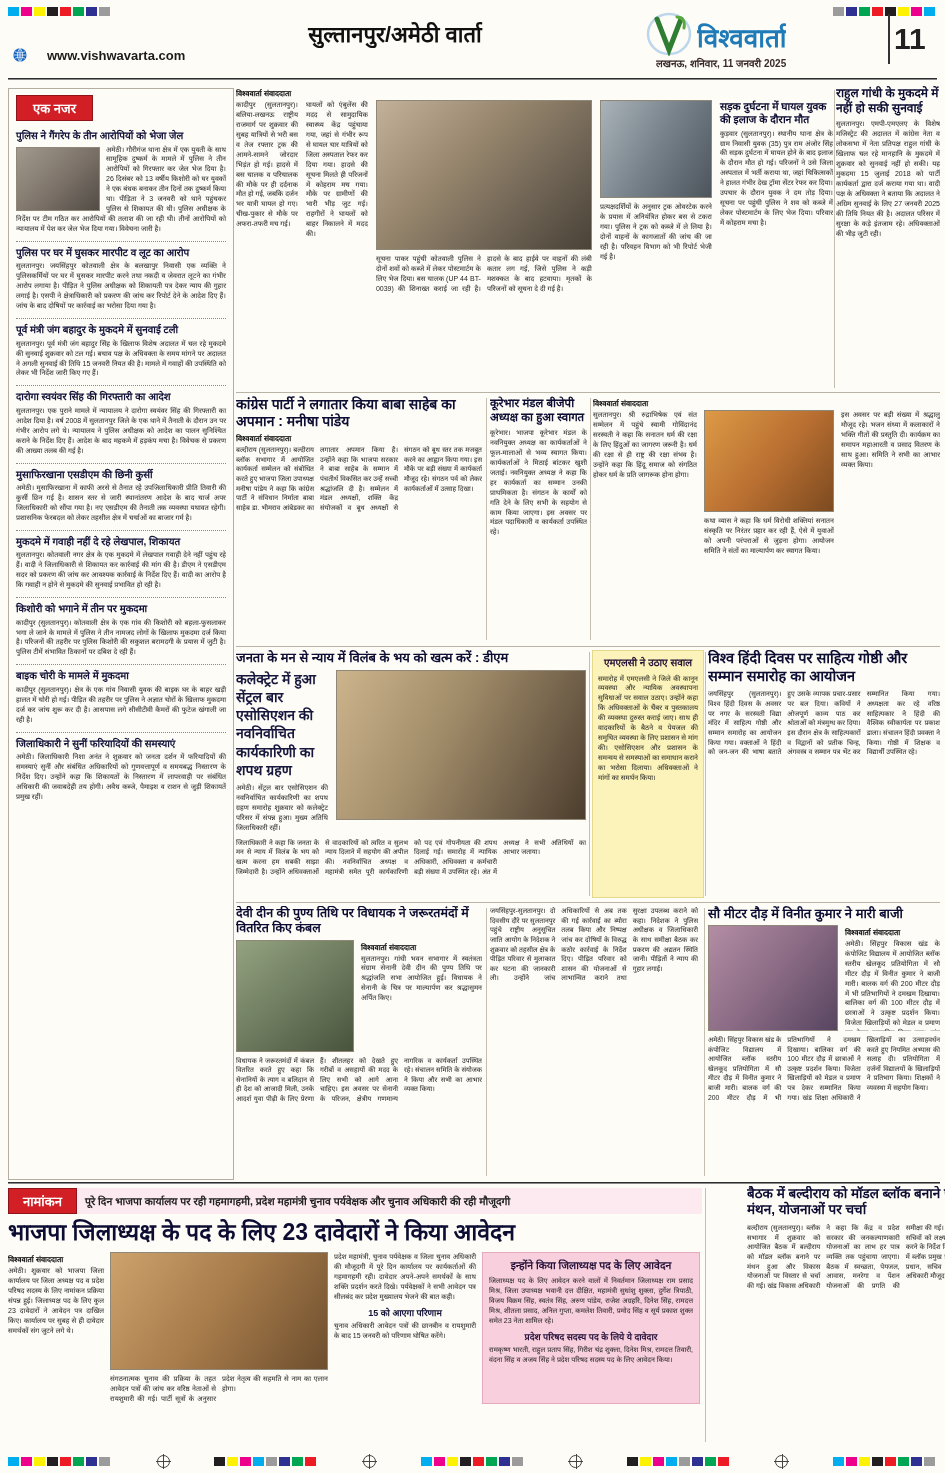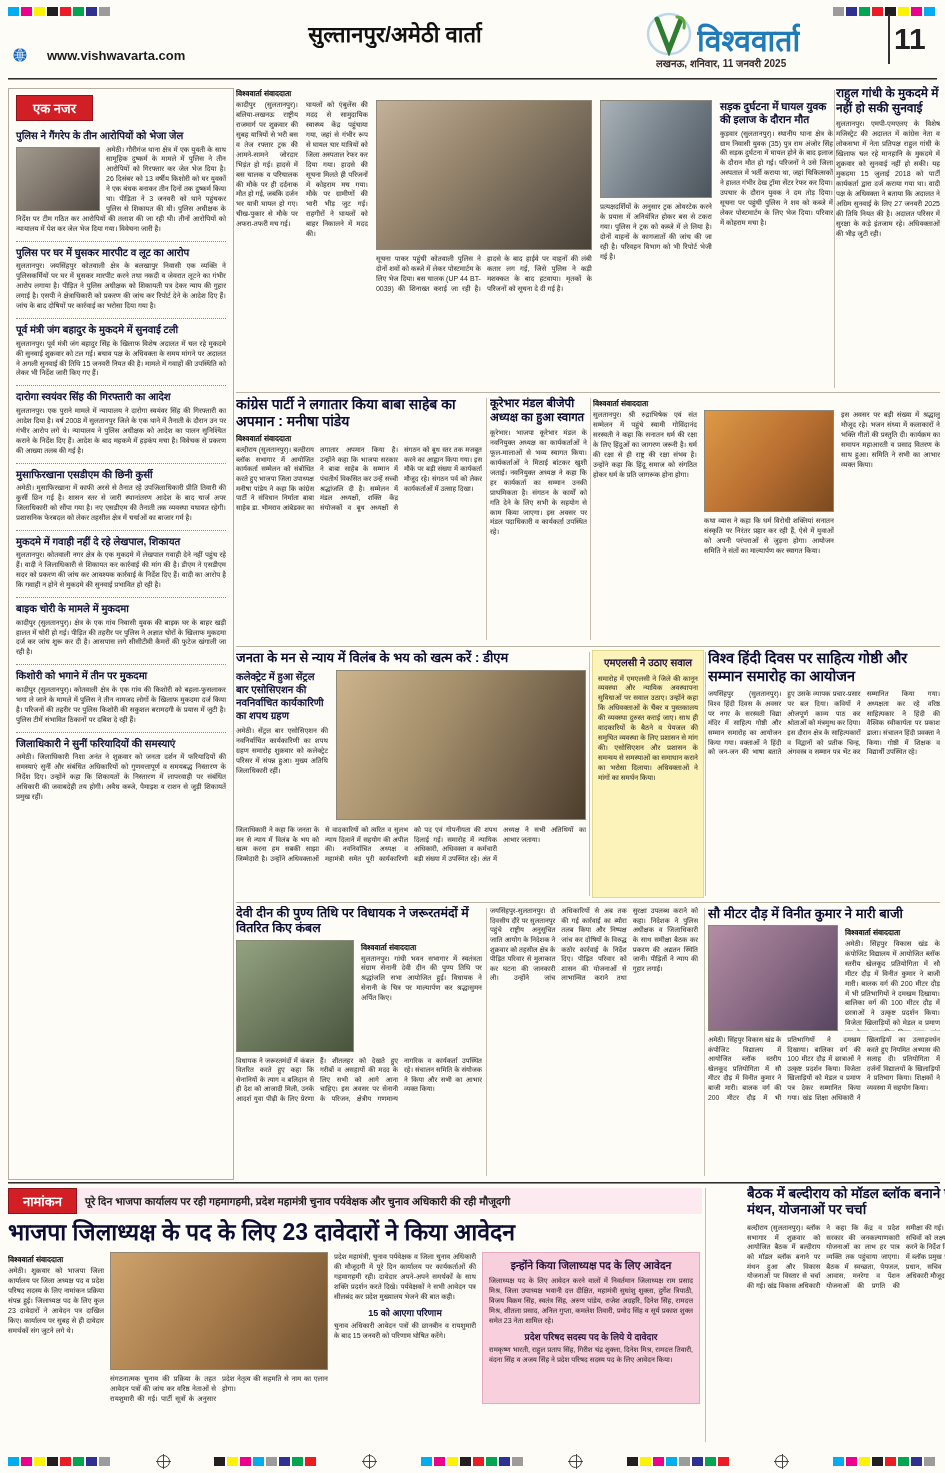--- a/index.html
+++ b/index.html
@@ -59,21 +59,21 @@
     <span style="font-size:13px;font-weight:700;color:#1b1b1b;">www.vishwavarta.com</span>
   </div>
 
   <div class="blk" style="left:230px;top:18px;width:330px;text-align:center;font-size:22px;font-weight:700;color:#101010;">सुल्तानपुर/अमेठी वार्ता</div>
 
   <svg class="blk" style="left:646px;top:12px;" width="46" height="44" viewBox="0 0 46 44">
     <ellipse cx="23" cy="22" rx="21" ry="20" fill="none" stroke="#bcd6ec" stroke-width="2.5"></ellipse>
     <path d="M11 7 L23 38 L35 7" stroke="#2e7d32" stroke-width="5" fill="none" stroke-linecap="round"></path>
     <path d="M31 5 q9 1 7 11" stroke="#5aa93c" stroke-width="3" fill="none" stroke-linecap="round"></path>
   </svg>
-  <div class="blk" style="left:697px;top:19px;font-size:30px;font-weight:700;color:#1f7ab8;">विश्ववार्ता</div>
+  <div class="blk" style="left:697px;top:19px;font-size:26px;font-weight:700;color:#1f7ab8;">विश्ववार्ता</div>
   <div class="blk" style="left:656px;top:56px;width:180px;font-size:10px;font-weight:700;color:#3a2a2a;">लखनऊ,  शनिवार, 11 जनवरी 2025</div>
 
   <div class="blk" style="left:888px;top:14px;width:52px;height:50px;border-left:2px solid #333;padding-left:4px;font-size:30px;font-weight:700;color:#222;line-height:50px;">11</div>
 
   <div class="hrule" style="left:8px;top:78px;width:929px;"></div>
 
   <aside class="blk" style="left:8px;top:88px;width:226px;height:1092px;border:1px solid #b3ada2;padding:6px 7px;">
     <span class="redbox" style="font-size:13px;padding:3px 16px;margin-bottom:4px;text-align:center;">एक नजर</span>
 
     <div class="en-item">
@@ -95,26 +95,26 @@
     </div>
     <div class="en-item">
       <h3 class="en-title">मुसाफिरखाना एसडीएम की छिनी कुर्सी</h3>
       <p class="bt">अमेठी। मुसाफिरखाना में काफी अरसे से तैनात रहे उपजिलाधिकारी प्रीति तिवारी की कुर्सी छिन गई है। शासन स्तर से जारी स्थानांतरण आदेश के बाद चार्ज अपर जिलाधिकारी को सौंपा गया है। नए एसडीएम की तैनाती तक व्यवस्था यथावत रहेगी। प्रशासनिक फेरबदल को लेकर तहसील क्षेत्र में चर्चाओं का बाजार गर्म है।</p>
     </div>
     <div class="en-item">
       <h3 class="en-title">मुकदमे में गवाही नहीं दे रहे लेखपाल, शिकायत</h3>
       <p class="bt">सुलतानपुर। कोतवाली नगर क्षेत्र के एक मुकदमे में लेखपाल गवाही देने नहीं पहुंच रहे हैं। वादी ने जिलाधिकारी से शिकायत कर कार्रवाई की मांग की है। डीएम ने एसडीएम सदर को प्रकरण की जांच कर आवश्यक कार्रवाई के निर्देश दिए हैं। वादी का आरोप है कि गवाही न होने से मुकदमे की सुनवाई प्रभावित हो रही है।</p>
     </div>
     <div class="en-item">
+      <h3 class="en-title">किशोरी को भगाने में तीन पर मुकदमा</h3>
+      <p class="bt">कादीपुर (सुलतानपुर)। कोतवाली क्षेत्र के एक गांव की किशोरी को बहला-फुसलाकर भगा ले जाने के मामले में पुलिस ने तीन नामजद लोगों के खिलाफ मुकदमा दर्ज किया है। परिजनों की तहरीर पर पुलिस किशोरी की सकुशल बरामदगी के प्रयास में जुटी है। पुलिस टीमें संभावित ठिकानों पर दबिश दे रही हैं।</p>
+    </div>
+    <div class="en-item">
       <h3 class="en-title">बाइक चोरी के मामले में मुकदमा</h3>
       <p class="bt">कादीपुर (सुलतानपुर)। क्षेत्र के एक गांव निवासी युवक की बाइक घर के बाहर खड़ी हालत में चोरी हो गई। पीड़ित की तहरीर पर पुलिस ने अज्ञात चोरों के खिलाफ मुकदमा दर्ज कर जांच शुरू कर दी है। आसपास लगे सीसीटीवी कैमरों की फुटेज खंगाली जा रही है।</p>
-    </div>
-    <div class="en-item">
-      <h3 class="en-title">किशोरी को भगाने में तीन पर मुकदमा</h3>
-      <p class="bt">कादीपुर (सुलतानपुर)। कोतवाली क्षेत्र के एक गांव की किशोरी को बहला-फुसलाकर भगा ले जाने के मामले में पुलिस ने तीन नामजद लोगों के खिलाफ मुकदमा दर्ज किया है। परिजनों की तहरीर पर पुलिस किशोरी की सकुशल बरामदगी के प्रयास में जुटी है। पुलिस टीमें संभावित ठिकानों पर दबिश दे रही हैं।</p>
     </div>
     <div class="en-item">
       <h3 class="en-title">जिलाधिकारी ने सुनीं फरियादियों की समस्याएं</h3>
       <p class="bt">अमेठी। जिलाधिकारी निशा अनंत ने शुक्रवार को जनता दर्शन में फरियादियों की समस्याएं सुनीं और संबंधित अधिकारियों को गुणवत्तापूर्ण व समयबद्ध निस्तारण के निर्देश दिए। उन्होंने कहा कि शिकायतों के निस्तारण में लापरवाही पर संबंधित अधिकारी की जवाबदेही तय होगी। अवैध कब्जे, पैमाइश व राशन से जुड़ी शिकायतें प्रमुख रहीं।</p>
     </div>
   </aside>
 
   <section class="blk" style="left:236px;top:86px;width:597px;height:304px;">
     <div class="byl">विश्ववार्ता संवाददाता</div>
     <div style="display:flex;gap:8px;">
@@ -167,21 +167,21 @@
   </section>
 
   <div class="hr1" style="left:236px;top:646px;width:704px;"></div>
   <div class="vl" style="left:486px;top:398px;height:242px;"></div>
   <div class="vl" style="left:590px;top:398px;height:242px;"></div>
 
   <section class="blk" style="left:236px;top:650px;width:350px;height:248px;">
     <h3 class="hl" style="font-size:13px;margin-bottom:4px;">जनता के मन से न्याय में विलंब के भय को खत्म करें : डीएम</h3>
     <div style="display:flex;gap:8px;">
       <div style="width:92px;">
-        <div style="font-size:10px;font-weight:700;color:#17173d;line-height:1.3;margin-bottom:4px;">कलेक्ट्रेट में हुआ सेंट्रल बार एसोसिएशन की नवनिर्वाचित कार्यकारिणी का शपथ ग्रहण</div>
+        <div style="font-size:14px;font-weight:700;color:#17173d;line-height:1.3;margin-bottom:4px;">कलेक्ट्रेट में हुआ सेंट्रल बार एसोसिएशन की नवनिर्वाचित कार्यकारिणी का शपथ ग्रहण</div>
         <p class="bt">अमेठी। सेंट्रल बार एसोसिएशन की नवनिर्वाचित कार्यकारिणी का शपथ ग्रहण समारोह शुक्रवार को कलेक्ट्रेट परिसर में संपन्न हुआ। मुख्य अतिथि जिलाधिकारी रहीं।</p>
       </div>
       <div class="photo pd" style="width:250px;height:150px;"></div>
     </div>
     <p class="bt c4" style="font-size:6.8px;margin-top:5px;">जिलाधिकारी ने कहा कि जनता के मन से न्याय में विलंब के भय को खत्म करना हम सबकी साझा जिम्मेदारी है। उन्होंने अधिवक्ताओं से वादकारियों को त्वरित व सुलभ न्याय दिलाने में सहयोग की अपील की। नवनिर्वाचित अध्यक्ष व महामंत्री समेत पूरी कार्यकारिणी को पद एवं गोपनीयता की शपथ दिलाई गई। समारोह में न्यायिक अधिकारी, अधिवक्ता व कर्मचारी बड़ी संख्या में उपस्थित रहे। अंत में अध्यक्ष ने सभी अतिथियों का आभार जताया।</p>
   </section>
 
   <section class="blk yellowbox" style="left:592px;top:650px;width:112px;height:248px;">
     <div class="boxtitle" style="font-size:10px;">एमएलसी ने उठाए सवाल</div>
     <p class="bt">समारोह में एमएलसी ने जिले की कानून व्यवस्था और न्यायिक अवस्थापना सुविधाओं पर सवाल उठाए। उन्होंने कहा कि अधिवक्ताओं के चैंबर व पुस्तकालय की व्यवस्था दुरुस्त कराई जाए। साथ ही वादकारियों के बैठने व पेयजल की समुचित व्यवस्था के लिए प्रशासन से मांग की। एसोसिएशन और प्रशासन के समन्वय से समस्याओं का समाधान कराने का भरोसा दिलाया। अधिवक्ताओं ने मांगों का समर्थन किया।</p>

